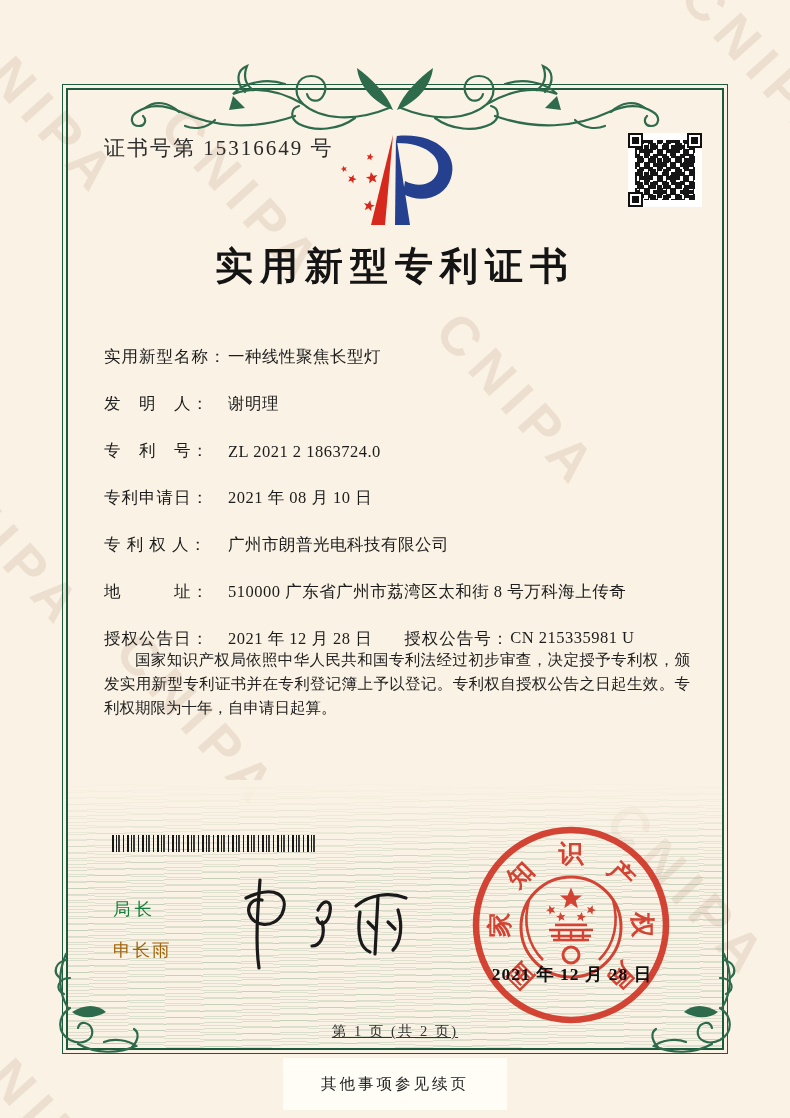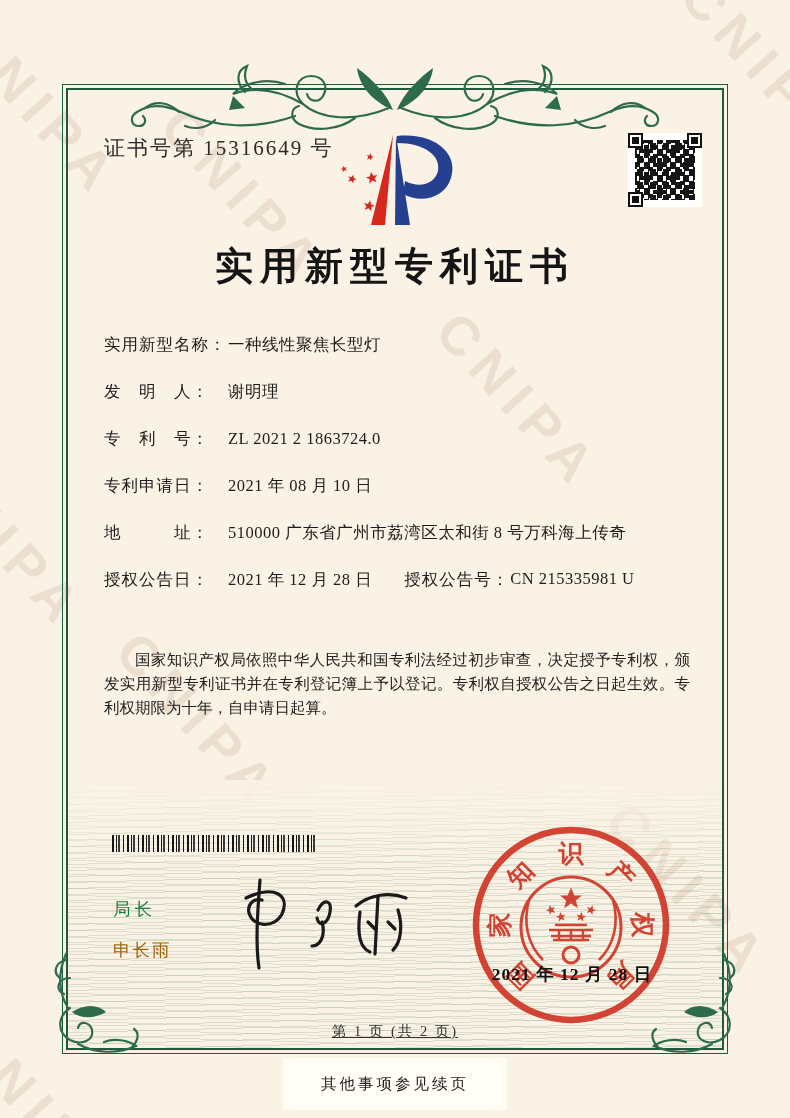--- a/index.html
+++ b/index.html
@@ -39,21 +39,21 @@
       repeating-conic-gradient(#151515 0% 25%, rgba(0,0,0,0) 0% 50%) 0px 0px/9px 9px,
       repeating-conic-gradient(rgba(0,0,0,0) 0% 25%, #151515 0% 50%) 2px 3px/13px 13px;}
   .finder{position:absolute;width:11px;height:11px;border:2.5px solid #111;background:#fff;}
   .finder::before{content:"";position:absolute;inset:2px;background:#111;}
   .f-tl{left:0;top:0;} .f-tr{right:0;top:0;} .f-bl{left:0;bottom:0;}
   .logo{position:absolute;left:333px;top:130px;}
   .title{position:absolute;left:0;right:0;top:241px;text-align:center;
     font-size:38px;font-weight:700;letter-spacing:7px;color:#141414;}
   
   .fields{position:absolute;left:104px;top:321px;width:600px;}
-  .row{height:47px;display:flex;align-items:center;font-size:16.5px;color:#1c1c1c;}
+  .row{height:47px;display:flex;align-items:flex-end;font-size:16.5px;color:#1c1c1c;}
   .row .label{min-width:124px;letter-spacing:1px;}
   .row .value{letter-spacing:.5px;}
   .pair2{margin-left:32px;display:flex;}
   .pair2 .label{min-width:106px;}
   
   .paras{position:absolute;left:104px;top:648px;width:586px;
     font-size:15.5px;line-height:24px;text-align:justify;color:#222;}
   .paras p{margin:0;text-indent:2em;}
   
   .barcode{position:absolute;left:112px;top:835px;width:204px;height:17px;
@@ -185,20 +185,24 @@
   </div>
   <div class="row">
     <span class="label">专　利　号：</span>
     <span class="value">ZL 2021 2 1863724.0</span>
   </div>
   <div class="row">
     <span class="label">专利申请日：</span>
     <span class="value">2021 年 08 月 10 日</span>
   </div>
   <div class="row">
+    <span class="label">专 利 权 人：</span>
+    <span class="value">广州市朗普光电科技有限公司</span>
+  </div>
+  <div class="row">
     <span class="label">地　　　址：</span>
     <span class="value">510000 广东省广州市荔湾区太和街 8 号万科海上传奇</span>
   </div>
   <div class="row">
     <span class="label">授权公告日：</span>
     <span class="value">2021 年 12 月 28 日</span>
     <span class="pair2">
       <span class="label">授权公告号：</span>
       <span class="value">CN 215335981 U</span>
     </span>

